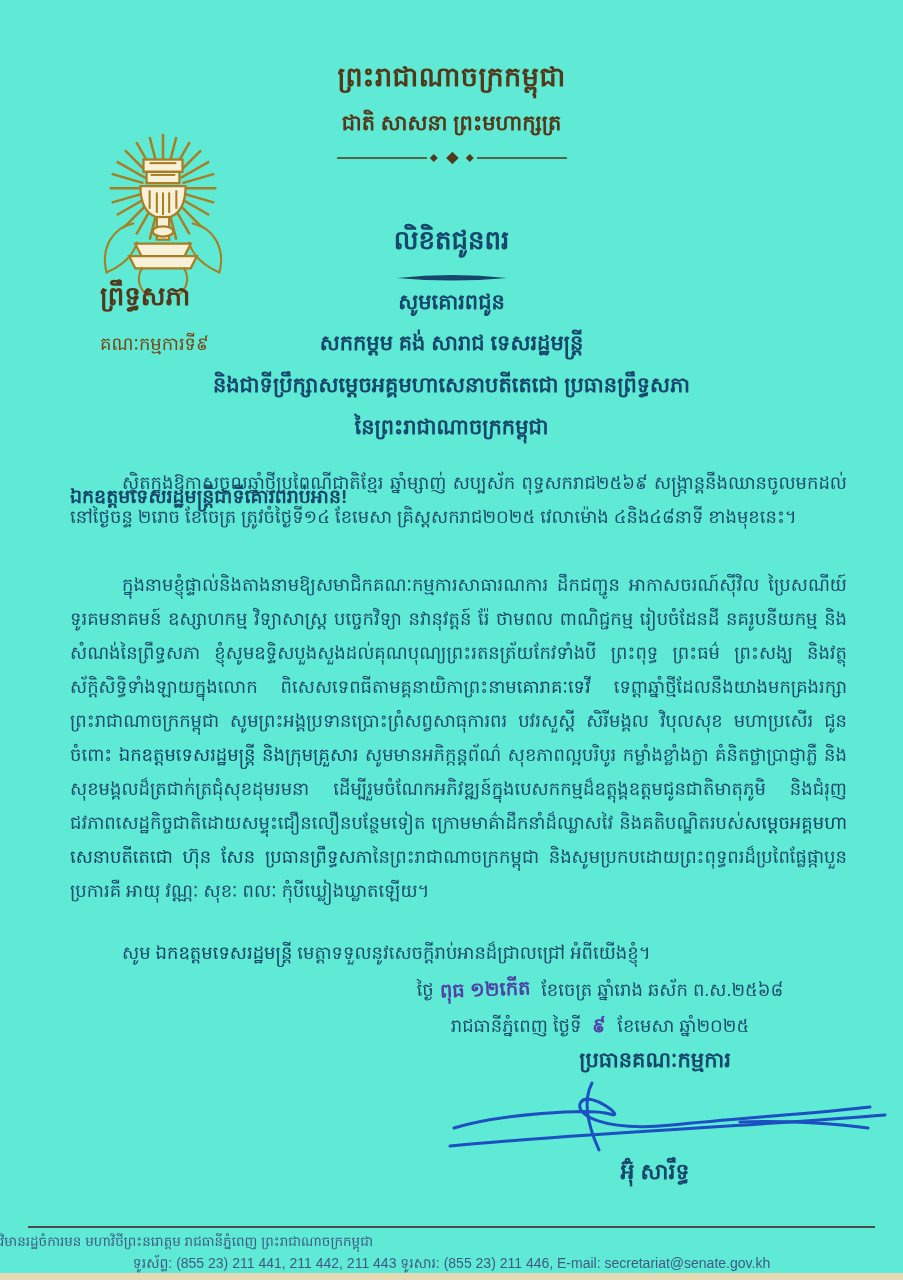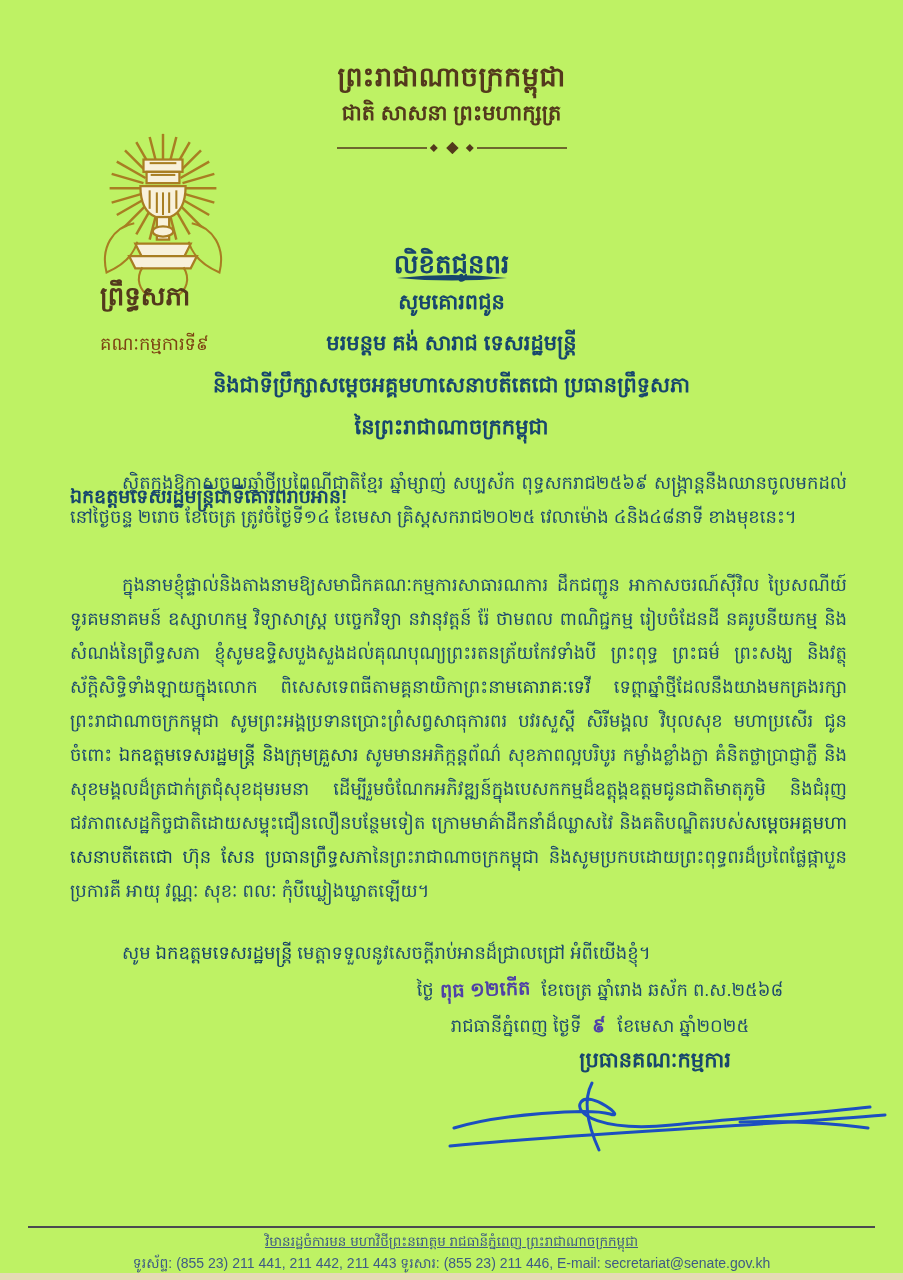--- a/index.html
+++ b/index.html
@@ -1,40 +1,40 @@
 <!DOCTYPE html>
 <html><head>
 <meta charset="utf-8">
 <style>
   html,body{margin:0;padding:0;}
   .page{
     position:relative;
     width:903px;height:1280px;
-    background:#bef264;
+    background:#5eead4;
     font-family:"Liberation Sans","DejaVu Sans",sans-serif;
     overflow:hidden;
     color:#1e4a6e;
   }
   .page::after{
     content:"";position:absolute;left:0;right:0;bottom:0;height:7px;
     background:#e6dab6;
   }
   
   .header{position:absolute;top:60px;left:0;right:0;text-align:center;color:#53391c;}
   .kingdom{font-size:27px;font-weight:700;letter-spacing:.5px;}
-  .motto{font-size:21px;font-weight:700;margin-top:0;}
+  .motto{font-size:21px;font-weight:700;margin-top:10px;}
   .header-ornament{margin-top:10px;}
   
   .emblem{position:absolute;left:86px;top:128px;width:154px;height:176px;}
   .sender{position:absolute;left:100px;top:280px;color:#53391c;}
   .sender-institution{font-size:26px;font-weight:700;}
   .sender-commission{font-size:18px;font-weight:400;color:#7d4312;margin-top:14px;}
   
   .letter-title{position:absolute;top:224px;left:0;right:0;text-align:center;
-    font-size:26px;font-weight:700;color:#17466d;margin-top:24px;}
+    font-size:26px;font-weight:700;color:#17466d;}
   .title-divider{position:absolute;top:268px;left:0;right:0;text-align:center;}
   .address-heading{position:absolute;top:288px;left:0;right:0;text-align:center;
     font-size:21px;font-weight:700;color:#17466d;}
   .address-lines{position:absolute;top:322px;left:0;right:0;text-align:center;
     font-size:21px;font-weight:700;color:#17466d;line-height:42px;}
   .salutation{position:absolute;left:70px;top:436px;font-size:19px;font-weight:700;color:#17466d;margin-top:48px;}
   
   .para{position:absolute;left:70px;width:777px;text-align:justify;
     font-size:18px;line-height:34px;color:#1e4a6e;}
   .para.indent{text-indent:52px;}
@@ -48,22 +48,22 @@
   .dateline{position:absolute;left:350px;width:500px;top:972px;text-align:center;
     font-size:18px;line-height:35px;color:#1e4a6e;}
   .sig-title{position:absolute;left:420px;width:470px;top:1046px;text-align:center;
     font-size:21px;font-weight:700;color:#17466d;}
   .signature{position:absolute;left:440px;top:1076px;}
   .sig-name{position:absolute;left:420px;width:470px;top:1158px;text-align:center;
     font-size:22px;font-weight:700;color:#17466d;}
   
   .footer-rule{position:absolute;top:1226px;left:28px;right:28px;
     border-top:2px solid #4b4a50;}
-  .footer-address{position:absolute;top:1233px;left:0;right:0;text-align:center;
-    font-size:13.5px;color:#3e5a85;text-decoration:underline;}
+  .footer-address{position:absolute;top:1233px;left:0;right:0;
+    font-size:13.5px;color:#3e5a85;}
   .footer-contacts{position:absolute;top:1254px;left:0;right:0;text-align:center;
     font-size:14px;color:#3e5a85;}
 </style>
 </head>
 <body>
 
 <div class="page">
 
   <div class="header">
     <div class="kingdom">ព្រះរាជាណាចក្រកម្ពុជា</div>
@@ -138,21 +138,21 @@
 
   <div class="letter-title">លិខិតជូនពរ</div>
   <div class="title-divider">
     <svg width="110" height="8" viewBox="0 0 110 8">
       <path d="M0,4 Q55,-2 110,4 Q55,9 0,4 Z" fill="#17466d"></path>
     </svg>
   </div>
 
   <div class="address-heading">សូមគោរពជូន</div>
   <div class="address-lines">
-    <div>មរមន្តម គង់ សារាជ ទេសរដ្ឋមន្ត្រី</div>
+    <div>សកកម្តម គង់ សារាជ ទេសរដ្ឋមន្ត្រី</div>
     <div>និងជាទីប្រឹក្សាសម្តេចអគ្គមហាសេនាបតីតេជោ ប្រធានព្រឹទ្ធសភា</div>
     <div>នៃព្រះរាជាណាចក្រកម្ពុជា</div>
   </div>
 
   <div class="salutation">ឯកឧត្តមទេសរដ្ឋមន្ត្រីជាទីគោរពរាប់អាន!</div>
 
   <div id="para1" class="para indent"><span>ស្ថិតក្នុងឱកាសចូលឆ្នាំថ្មីប្រពៃណីជាតិខ្មែរ ឆ្នាំម្សាញ់ សប្បស័ក ពុទ្ធសករាជ២៥៦៩ សង្ក្រាន្តនឹងឈានចូលមកដល់នៅថ្ងៃចន្ទ ២រោច ខែចេត្រ ត្រូវចំថ្ងៃទី១៤ ខែមេសា គ្រិស្តសករាជ២០២៥ វេលាម៉ោង ៤និង៤៨នាទី ខាងមុខនេះ។</span></div>
   <div id="para2" class="para indent"><span>ក្នុងនាមខ្ញុំផ្ទាល់និងតាងនាមឱ្យសមាជិកគណៈកម្មការសាធារណការ ដឹកជញ្ជូន អាកាសចរណ៍ស៊ីវិល ប្រៃសណីយ៍ ទូរគមនាគមន៍ ឧស្សាហកម្ម វិទ្យាសាស្ត្រ បច្ចេកវិទ្យា នវានុវត្តន៍ រ៉ែ ថាមពល ពាណិជ្ជកម្ម រៀបចំដែនដី នគរូបនីយកម្ម និងសំណង់នៃព្រឹទ្ធសភា ខ្ញុំសូមឧទ្ទិសបួងសួងដល់គុណបុណ្យព្រះរតនត្រ័យកែវទាំងបី ព្រះពុទ្ធ ព្រះធម៌ ព្រះសង្ឃ និងវត្ថុស័ក្តិសិទ្ធិទាំងឡាយក្នុងលោក ពិសេសទេពធីតាមគ្គនាយិកាព្រះនាម</span><span class="b">គោរាគៈទេវី</span><span> ទេព្តាឆ្នាំថ្មីដែលនឹងយាងមកគ្រងរក្សាព្រះរាជាណាចក្រកម្ពុជា សូមព្រះអង្គប្រទានប្រោះព្រំសព្វសាធុការពរ បវរសួស្តី សិរីមង្គល វិបុលសុខ មហាប្រសើរ ជូនចំពោះ </span><span class="b">ឯកឧត្តមទេសរដ្ឋមន្ត្រី និងក្រុមគ្រួសារ</span><span> សូមមានអភិក្កន្តព័ណ៌ សុខភាពល្អបរិបូរ កម្លាំងខ្លាំងក្លា គំនិតថ្លាប្រាជ្ញាភ្លឺ និងសុខមង្គលដ៏ត្រជាក់ត្រជុំសុខដុមរមនា ដើម្បីរួមចំណែកអភិវឌ្ឍន៍ក្នុងបេសកកម្មដ៏ឧត្តុង្គឧត្តមជូនជាតិមាតុភូមិ និងជំរុញជវភាពសេដ្ឋកិច្ចជាតិដោយសម្ទុះជឿនលឿនបន្ថែមទៀត ក្រោមមាគ៌ាដឹកនាំដ៏ឈ្លាសវៃ និងគតិបណ្ឌិតរបស់</span><span class="b">សម្តេចអគ្គមហាសេនាបតីតេជោ ហ៊ុន សែន ប្រធានព្រឹទ្ធសភា</span><span>នៃព្រះរាជាណាចក្រកម្ពុជា និងសូមប្រកបដោយព្រះពុទ្ធពរដ៏ប្រពៃផ្លែផ្កាបួនប្រការគឺ អាយុ វណ្ណៈ សុខៈ ពលៈ កុំបីឃ្លៀងឃ្លាតឡើយ។</span></div>
   <div id="para3" class="para indent"><span>សូម </span><span class="b">ឯកឧត្តមទេសរដ្ឋមន្ត្រី</span><span> មេត្តាទទួលនូវសេចក្តីរាប់អានដ៏ជ្រាលជ្រៅ អំពីយើងខ្ញុំ។</span></div>
 
@@ -165,18 +165,19 @@
   <div class="signature">
     <svg width="450" height="85" viewBox="0 0 450 85">
       <g fill="none" stroke="#1c4fc0" stroke-width="3" stroke-linecap="round">
         <path d="M14,52 C60,38 150,32 170,38 C188,44 150,14 141,26 C133,38 162,56 232,49 C300,42 380,37 430,31"></path>
         <path d="M152,7 C142,26 149,52 159,74"></path>
         <path d="M10,70 C140,57 330,49 445,39"></path>
         <path d="M300,46 C345,44 400,48 428,52"></path>
       </g>
     </svg>
   </div>
+  <div class="sig-name">អ៊ុំ សារឹទ្ធ</div>
 
   <div class="footer-rule"></div>
   <div class="footer-address">វិមានរដ្ឋចំការមន មហាវិថីព្រះនរោត្តម រាជធានីភ្នំពេញ ព្រះរាជាណាចក្រកម្ពុជា</div>
   <div class="footer-contacts">ទូរស័ព្ទ: (855 23) 211 441, 211 442, 211 443 ទូរសារ: (855 23) 211 446, E-mail: secretariat@senate.gov.kh</div>
 
 </div>
 
 </body></html>

